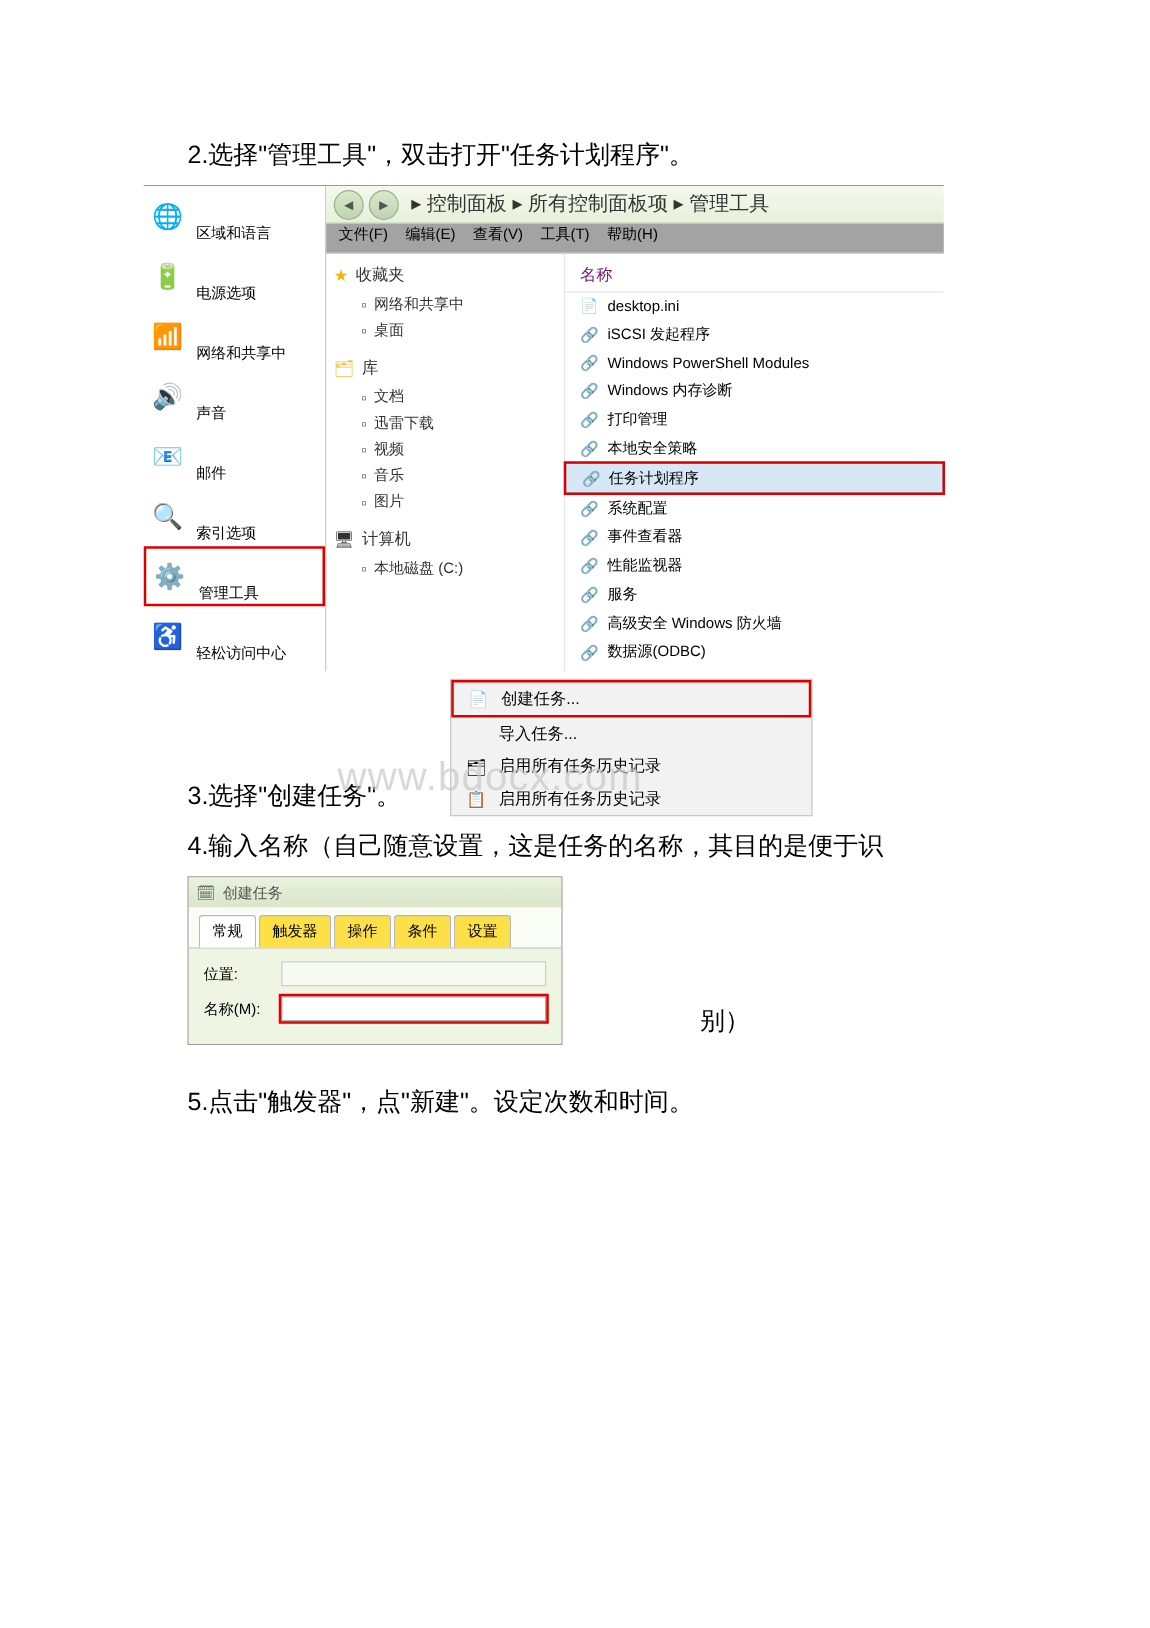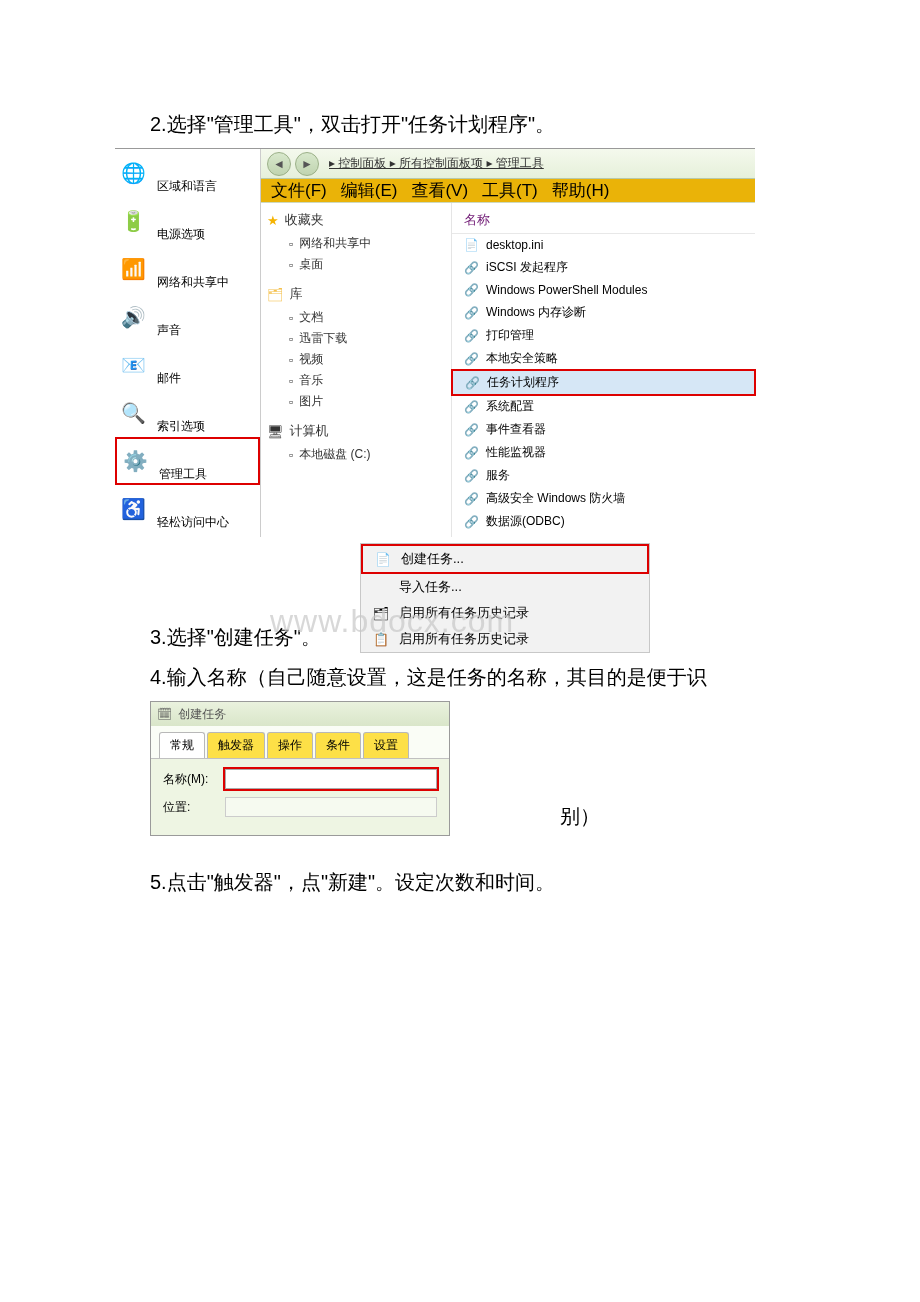--- a/index.html
+++ b/index.html
@@ -10,22 +10,22 @@
   
   .screenshot1 { display: flex; margin-left: 115px; width: 640px; border-top: 1px solid #999; }
   .cp-left { width: 145px; background: #fff; }
   .cp-item { display: flex; align-items: center; height: 48px; gap: 8px; padding-left: 4px; }
   .cp-item.hl { border: 2px solid #d00; }
   .cp-icon { width: 30px; height: 30px; display: flex; align-items: center; justify-content: center; font-size: 20px; }
   .cp-label { color: #000000; font-size: 12px; margin-top: 26px; }
   .cp-right { flex: 1; background: #fff; border-left: 1px solid #ccc; }
   .addr-bar { height: 30px; background: linear-gradient(#f4f9ed, #e6f0da); display: flex; align-items: center; gap: 4px; padding: 0 6px; border-bottom: 1px solid #b8c9a9; }
   .nav-btn { width: 24px; height: 24px; border-radius: 50%; background: linear-gradient(#d8e8cc, #c0d4b0); border: 1px solid #9bb088; display: inline-flex; align-items: center; justify-content: center; font-size: 12px; color: #555; }
-  .bc { font-size: 12px; color: #333; margin-left: 6px; text-decoration: underline; }
-  .menu-bar { height: 24px; background: #eab308; display: flex; align-items: flex-end; gap: 14px; padding: 0 10px; font-size: 17px; border-bottom: 1px solid #cdd9c0; }
+  .bc { font-size: 16px; color: #333; margin-left: 6px; }
+  .menu-bar { height: 24px; background: #a3a3a3; display: flex; align-items: flex-start; gap: 14px; padding: 0 10px; font-size: 12px; border-bottom: 1px solid #cdd9c0; }
   .tool-bar { height: 28px; background: linear-gradient(#eef6e4, #dfecd0); display: flex; align-items: center; gap: 18px; padding: 0 10px; font-size: 12px; border-bottom: 1px solid #cdd9c0; }
   .explorer-body { display: flex; }
   .ex-nav { width: 190px; padding: 8px 6px; font-size: 13px; }
   .ex-group { margin-bottom: 10px; }
   .ex-grp-hd { display: flex; align-items: center; gap: 6px; color: #333; }
   .ex-sub { margin-left: 22px; margin-top: 4px; font-size: 12px; color: #333; }
   .ex-sub-item { display: flex; align-items: center; gap: 6px; padding: 2px 0; }
   .ex-list { flex: 1; border-left: 1px solid #e5e5e5; padding: 4px 0; font-size: 13px; }
   .ex-hdr { color: #701a75; font-size: 13px; padding: 4px 12px; border-bottom: 1px solid #e8e8e8; }
   .ex-row { display: flex; align-items: center; gap: 6px; padding: 3px 12px; font-size: 12px; }
@@ -274,26 +274,26 @@
       </div>
       <div class="tabs" id="dlg-tabs">
           <div class="tab active">常规</div>
           <div class="tab">触发器</div>
           <div class="tab">操作</div>
           <div class="tab">条件</div>
           <div class="tab">设置</div>
         </div>
       <div class="form-body">
         <div class="form-row">
+          <label>位置:</label>
+          <div class="tinput ro"></div>
+        </div>
+        <div class="form-row">
           <label>名称(M):</label>
           <div class="tinput hl"></div>
-        </div>
-        <div class="form-row">
-          <label>位置:</label>
-          <div class="tinput ro"></div>
         </div>
       </div>
     </div>
     <span class="row4-suffix">别）</span>
   </div>
 
   <p class="para" style="margin-top:30px;">5.点击"触发器"，点"新建"。设定次数和时间。</p>
 
 </div>
 

